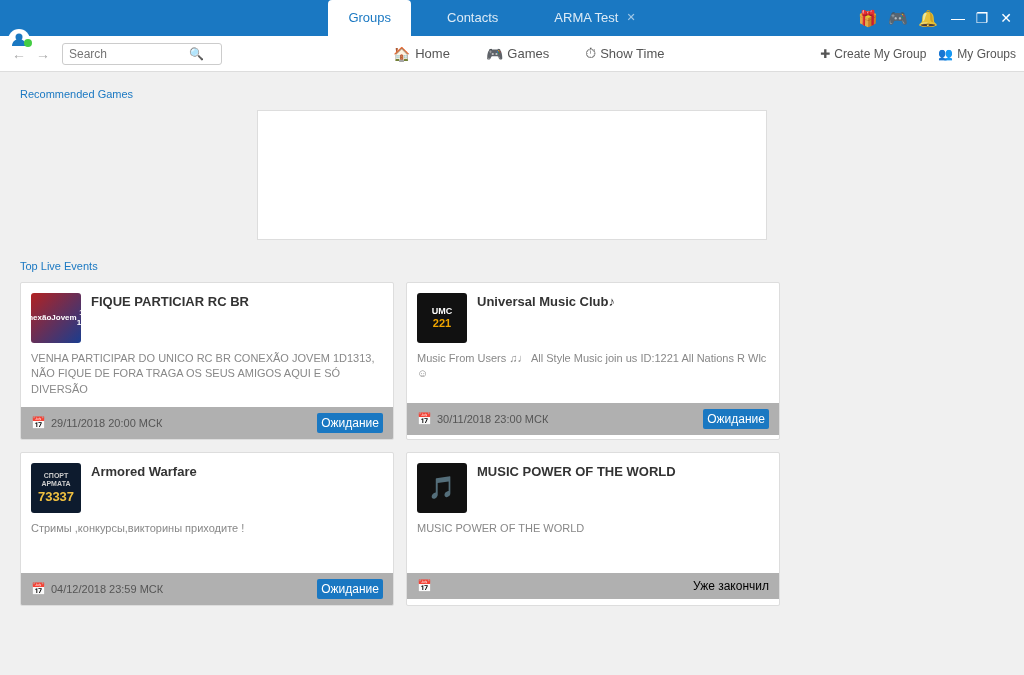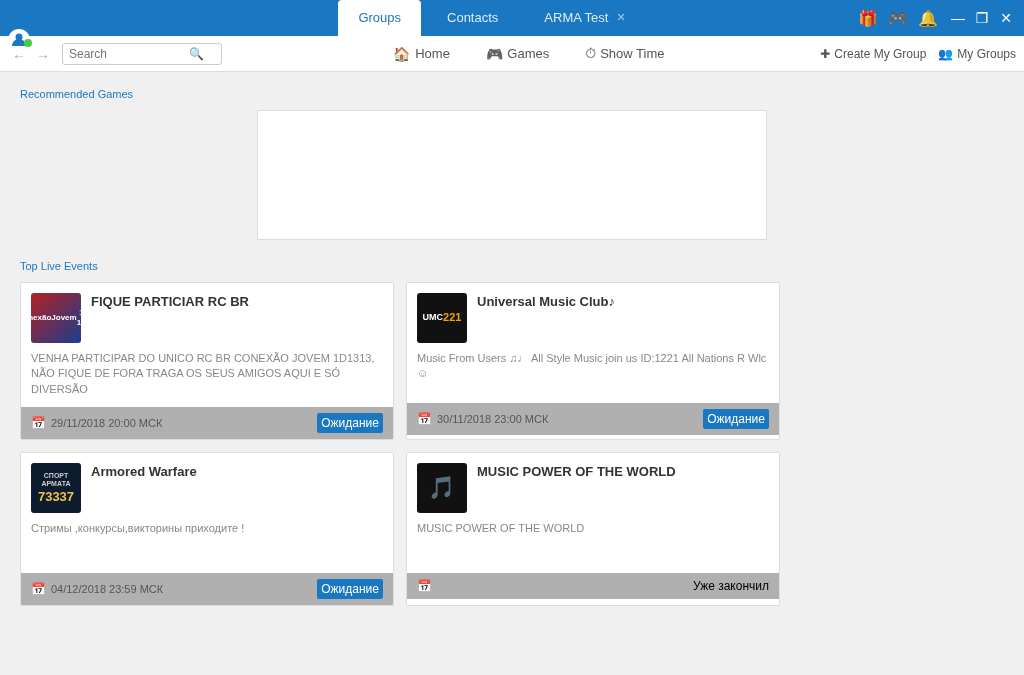--- a/index.html
+++ b/index.html
@@ -26,21 +26,21 @@
     }
     .user-avatar svg { width: 16px; height: 16px; }
     .status-dot { width: 8px; height: 8px; border-radius: 50%; background: #44cc44; margin-left: -6px; margin-top: 10px; }
     .username { font-size: 13px; color: white; font-weight: 500; }
 
     .tabs-area {
       display: flex;
       align-items: stretch;
       flex: 1;
       justify-content: center;
-      gap: 6px;
+      gap: 16px;
     }
     .tab {
       padding: 0 20px;
       height: 36px;
       display: flex;
       align-items: center;
       cursor: pointer;
       color: rgba(255,255,255,0.85);
       font-size: 13px;
       border-bottom: 2px solid transparent;
@@ -265,21 +265,21 @@
 
     
     .thumb-rcbr {
       background: linear-gradient(135deg, #c8102e 0%, #1a3d8f 100%);
       display: flex; align-items: center; justify-content: center;
       font-size: 9px; color: white; text-align: center; font-weight: bold;
     }
     
     .thumb-umc {
       background: #111;
-      display: flex; flex-direction: row; align-items: center; justify-content: center;
+      display: flex; flex-direction: column; align-items: center; justify-content: center;
       color: white; font-size: 9px; font-weight: bold; text-align: center;
     }
     
     .thumb-aw {
       background: #1a1a2e;
       display: flex; flex-direction: column; align-items: center; justify-content: center;
       color: #f0a500; font-size: 10px; font-weight: bold; text-align: center;
     }
     
     .thumb-music {

